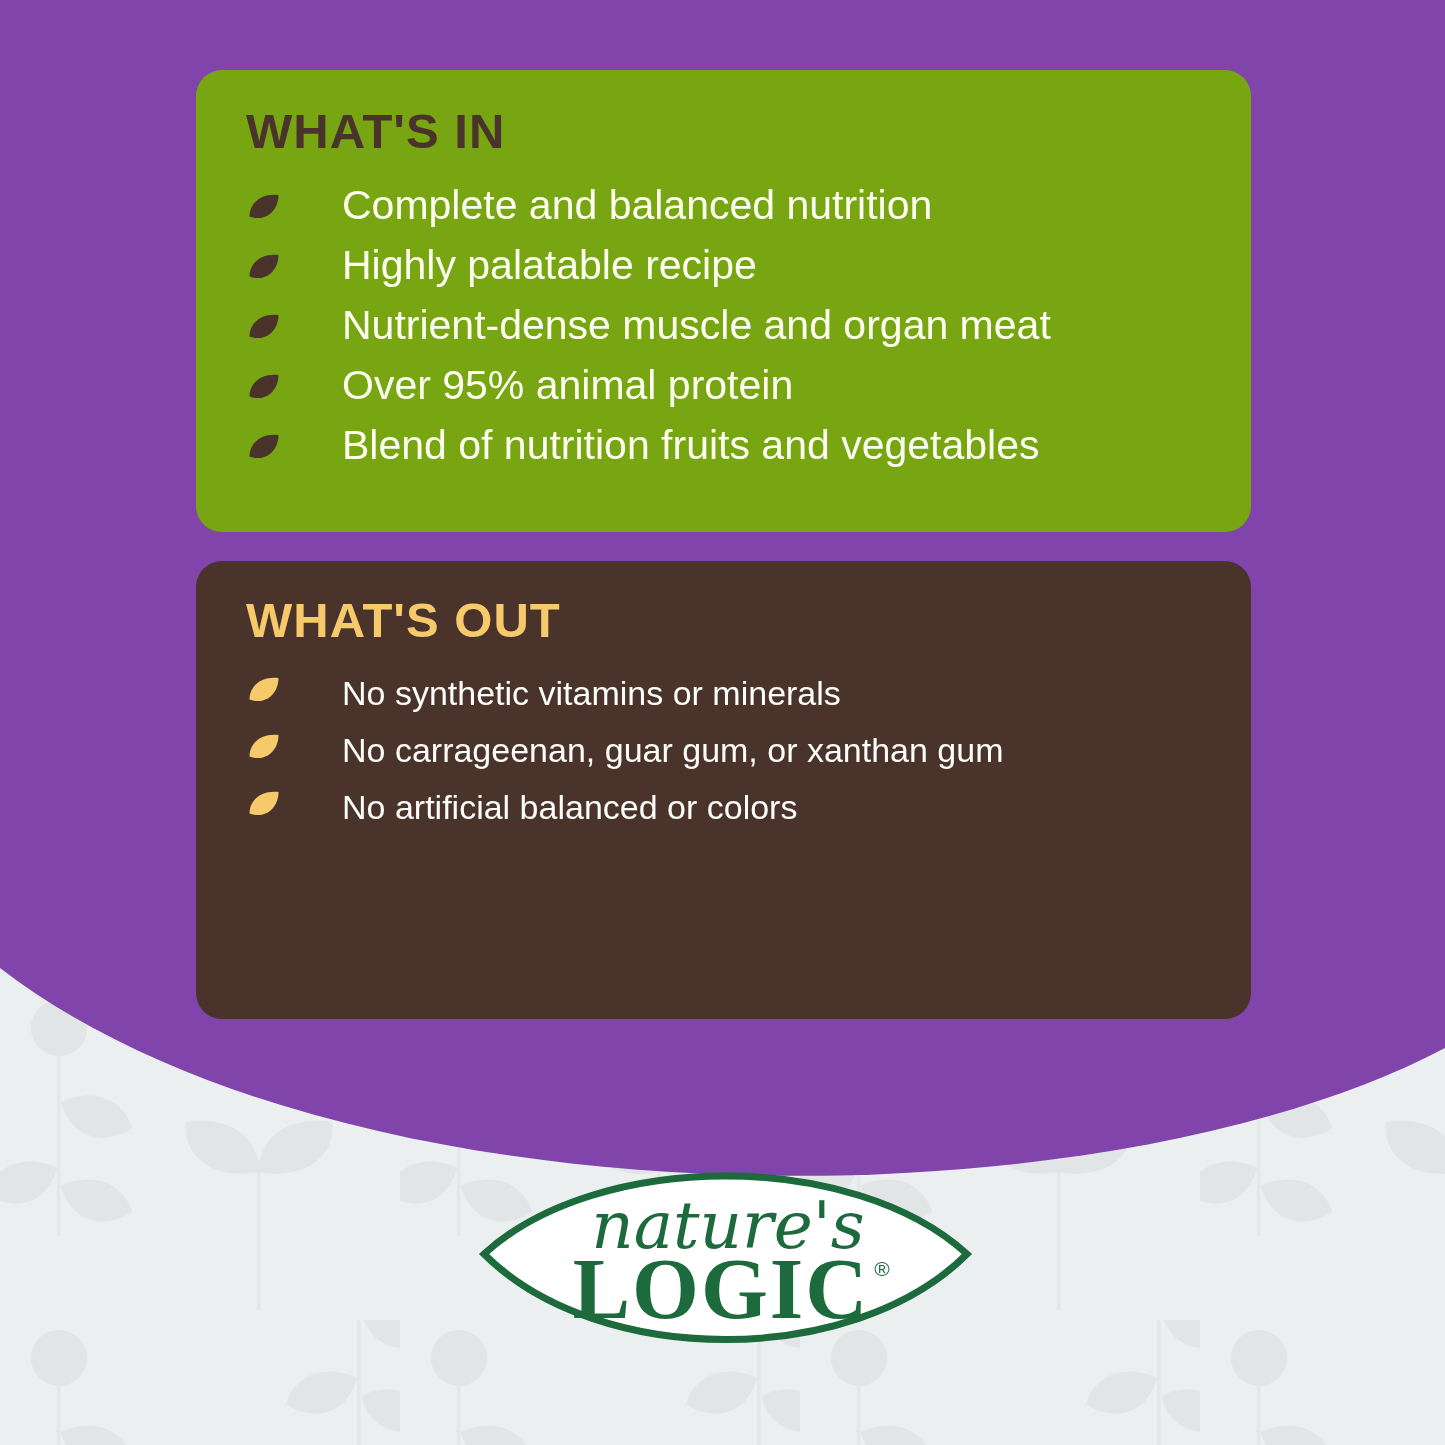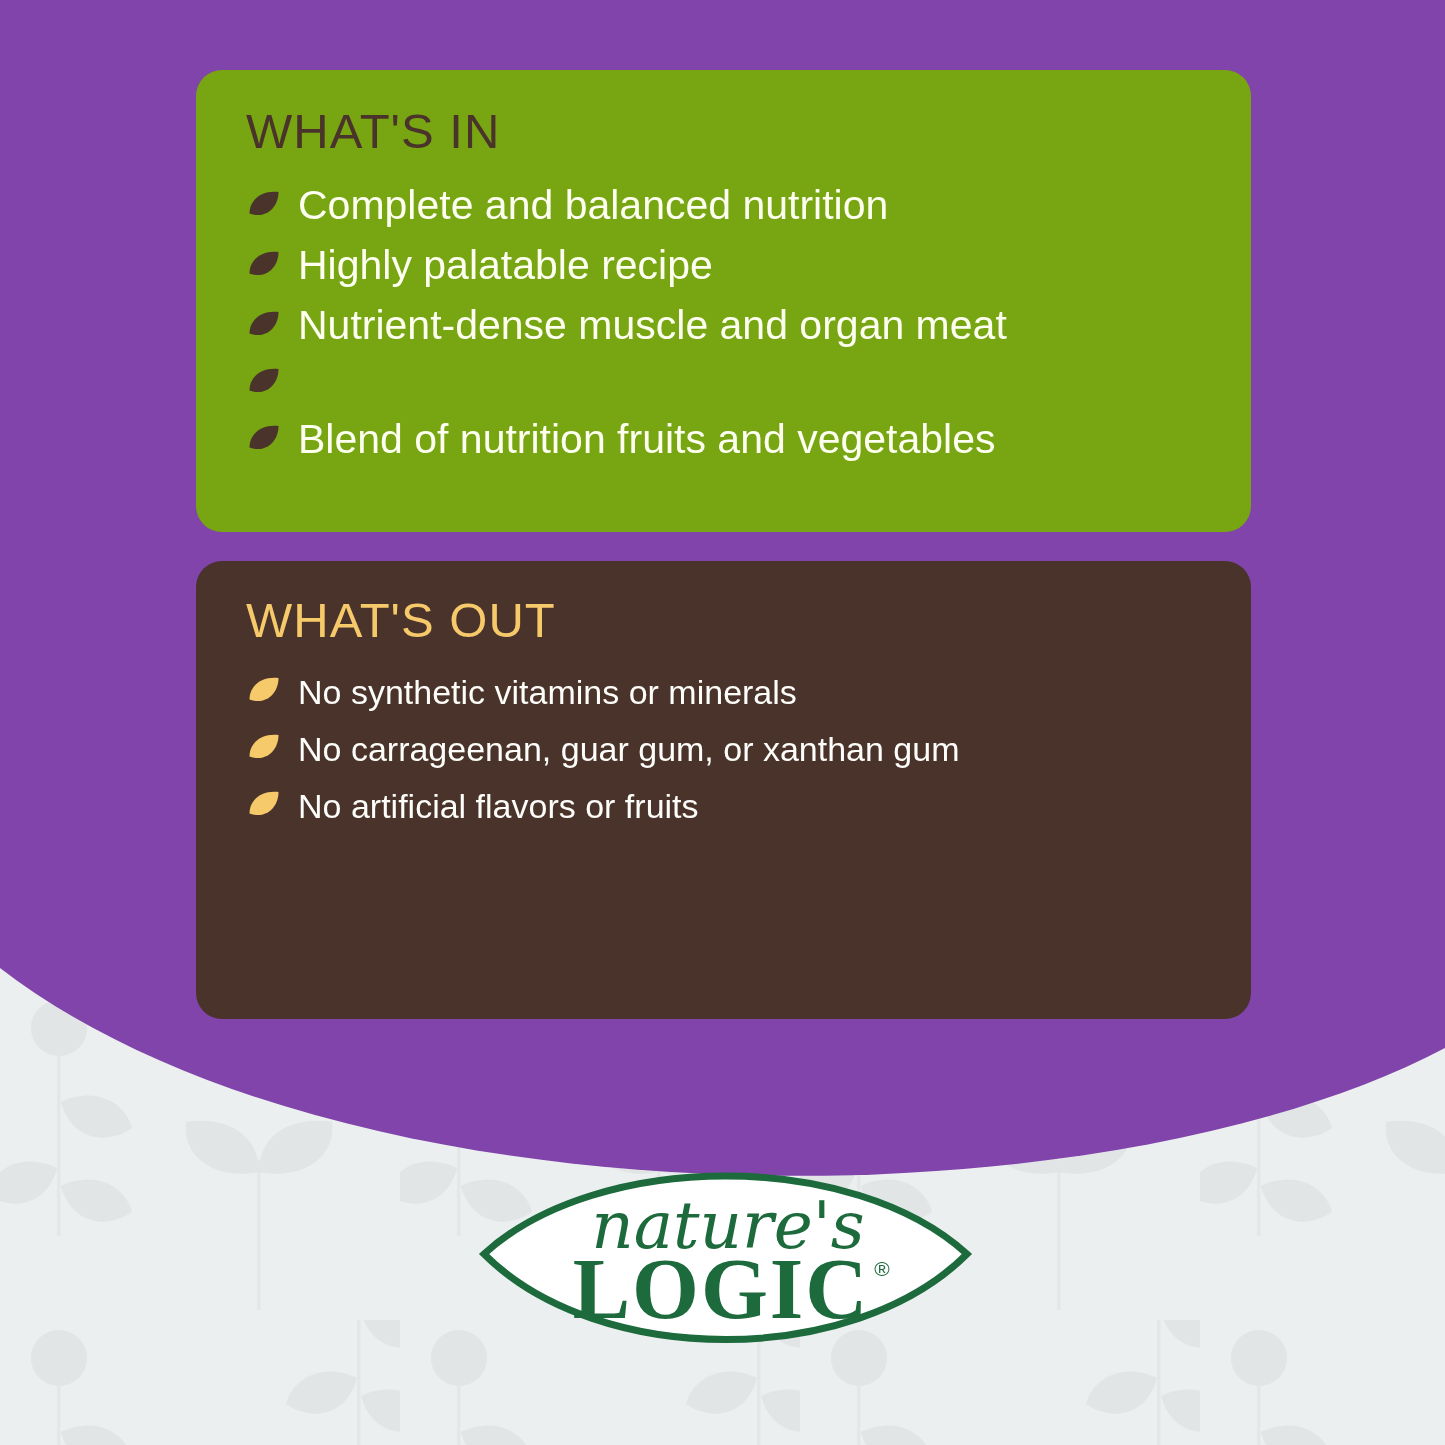--- a/index.html
+++ b/index.html
@@ -58,37 +58,38 @@
     left: 196px;
     top: 561px;
     width: 1055px;
     height: 458px;
     background: #4a332a;
     padding: 34px 44px 30px 48px;
   }
 
   .card-title {
     font-size: 49px;
-    font-weight: normal;
+    font-weight: bold;
     letter-spacing: 1px;
     line-height: 1.05;
     margin: 0 0 26px 2px;
   }
   .card-in .card-title { color: #4a332a; }
   .card-out .card-title { color: #f6c96a; }
 
   .bullet-list {
     list-style: none;
     margin: 0;
     padding: 0;
   }
   .bullet-row {
     display: flex;
-    align-items: center;
+    align-items: flex-end;
     margin-bottom: 14px;
+    gap: 44px;
   }
   .card-out .bullet-row { margin-bottom: 17px; }
 
   .leaf-bullet {
     flex: 0 0 auto;
     width: 40px;
     height: 40px;
     margin-right: 14px;
     display: block;
   }
@@ -186,20 +187,21 @@
       <li class="bullet-row">
         <svg class="leaf-bullet" viewBox="0 0 40 40">
           <path d="M5.5 27.5 C 5.5 13.5, 18 4, 34.5 6 C 34.5 22, 21 33.5, 5.5 27.5 Z" fill="#4a332a"></path>
         </svg>
         <span class="bullet-text">Nutrient-dense muscle and organ meat</span>
       </li>
       <li class="bullet-row">
         <svg class="leaf-bullet" viewBox="0 0 40 40">
           <path d="M5.5 27.5 C 5.5 13.5, 18 4, 34.5 6 C 34.5 22, 21 33.5, 5.5 27.5 Z" fill="#4a332a"></path>
         </svg>
+        <span class="bullet-text">Over 95% animal protein</span>
       </li>
       <li class="bullet-row">
         <svg class="leaf-bullet" viewBox="0 0 40 40">
           <path d="M5.5 27.5 C 5.5 13.5, 18 4, 34.5 6 C 34.5 22, 21 33.5, 5.5 27.5 Z" fill="#4a332a"></path>
         </svg>
         <span class="bullet-text">Blend of nutrition fruits and vegetables</span>
       </li>
     </ul>
   </div>
 
@@ -216,21 +218,21 @@
       <li class="bullet-row">
         <svg class="leaf-bullet" viewBox="0 0 40 40">
           <path d="M5.5 27.5 C 5.5 13.5, 18 4, 34.5 6 C 34.5 22, 21 33.5, 5.5 27.5 Z" fill="#f6c96a"></path>
         </svg>
         <span class="bullet-text">No carrageenan, guar gum, or xanthan gum</span>
       </li>
       <li class="bullet-row">
         <svg class="leaf-bullet" viewBox="0 0 40 40">
           <path d="M5.5 27.5 C 5.5 13.5, 18 4, 34.5 6 C 34.5 22, 21 33.5, 5.5 27.5 Z" fill="#f6c96a"></path>
         </svg>
-        <span class="bullet-text">No artificial flavors or fruits</span>
+        <span class="bullet-text">No artificial balanced or colors</span>
       </li>
     </ul>
   </div>
 
   <div class="logo-wrap">
     <svg class="logo-svg" viewBox="0 0 495 245">
       <path d="M6 118 C 120 14, 375 14, 489 118 C 375 232, 120 232, 6 118 Z" fill="#ffffff" stroke="#1d6b3c" stroke-width="7"></path>
       <text class="logo-script" x="250" y="112" font-size="66" text-anchor="middle">nature's</text>
       <text class="logo-wordmark" x="243" y="182" font-size="86" letter-spacing="2" text-anchor="middle">LOGIC</text>
       <text class="logo-reg" x="404" y="140" font-size="21" text-anchor="middle">®</text>

